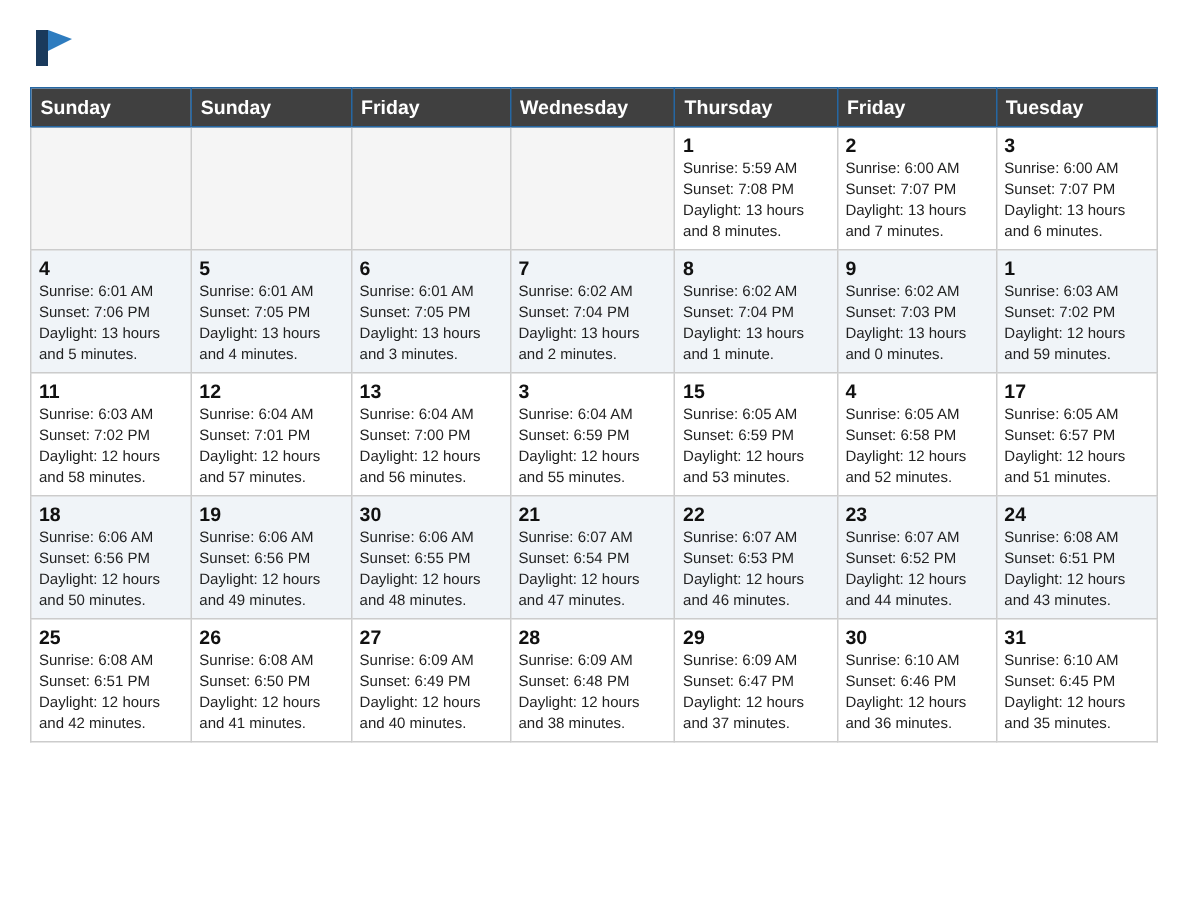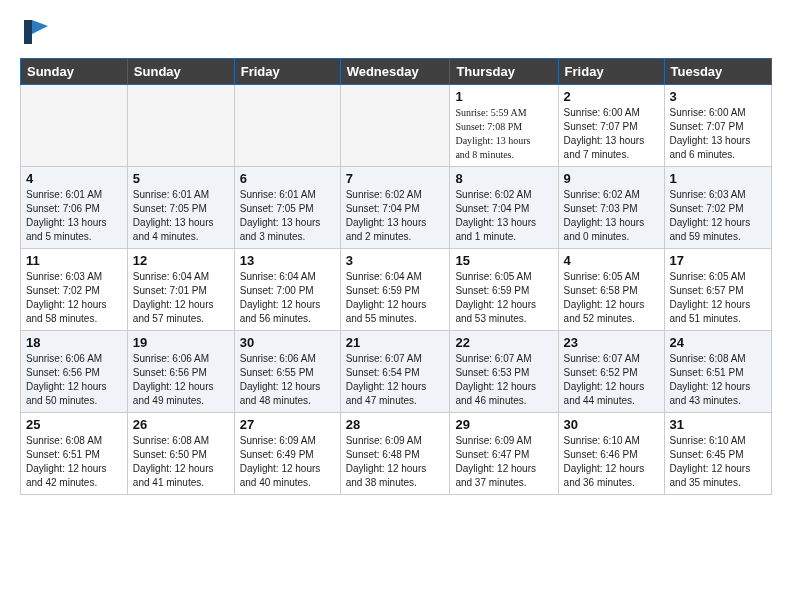--- a/index.html
+++ b/index.html
@@ -140,21 +140,21 @@
         </tr>
     </thead>
     <tbody id="calendar-body">
     <tr class="row-odd">
           <td class="empty"></td>
           <td class="empty"></td>
           <td class="empty"></td>
           <td class="empty"></td>
           <td>
             <div class="day-number">1</div>
-            <div class="day-info" style="white-space: pre-line; font-family: Liberation Serif, serif;">Sunrise: 5:59 AM
+            <div class="day-info" style="white-space: pre-line;">Sunrise: 5:59 AM
 Sunset: 7:08 PM
 Daylight: 13 hours
 and 8 minutes.</div>
           </td>
           <td>
             <div class="day-number">2</div>
             <div class="day-info" style="white-space: pre-line;">Sunrise: 6:00 AM
 Sunset: 7:07 PM
 Daylight: 13 hours
 and 7 minutes.</div>

